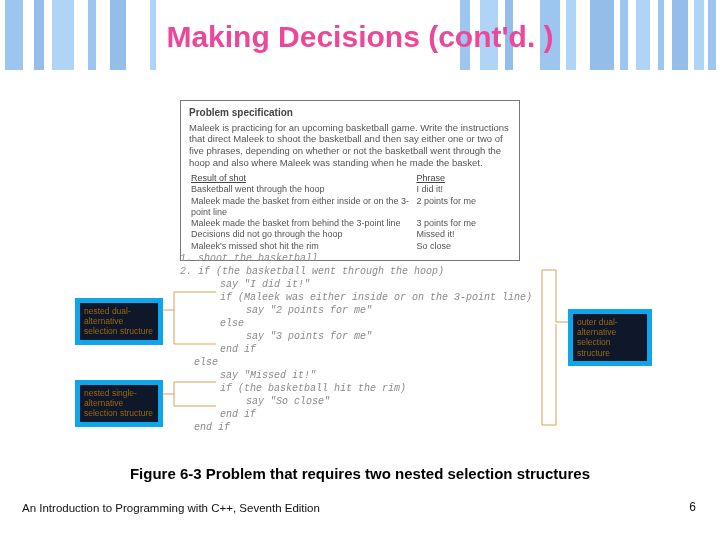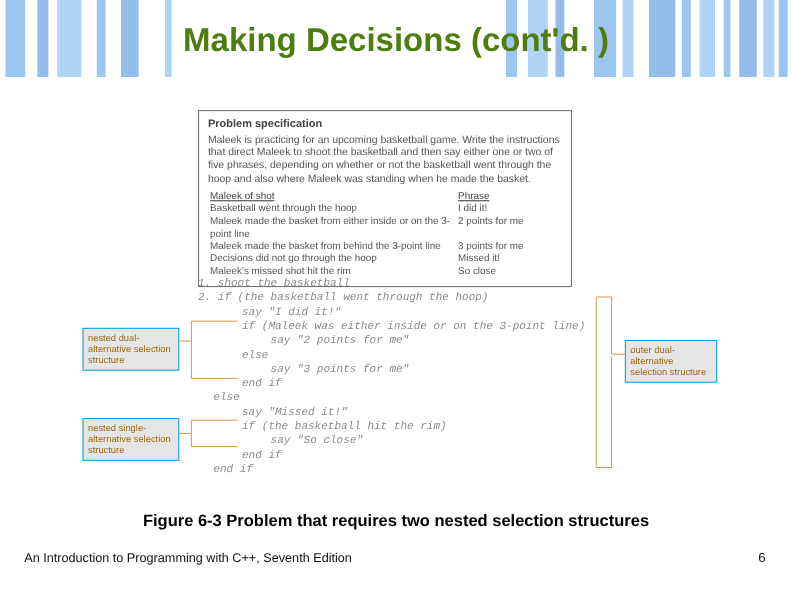--- a/index.html
+++ b/index.html
@@ -19,21 +19,21 @@
   .banner .bar { position: absolute; top: 0; height: 100%; background: #5aa0e6; opacity: .6; }
   .banner .b2 { background: #2a7bd4; opacity: .5; }
   .banner .b3 { background: #6fb1ee; opacity: .55; }
   .title {
     position: absolute;
     top: 20px; left: 0; right: 0;
     text-align: center;
     font-family: "Trebuchet MS", Verdana, sans-serif;
     font-size: 30px;
     font-weight: bold;
-    color: #4d7c0f;
+    color: #ec4899;
     z-index: 2;
   }
   .figure {
     position: absolute;
     top: 100px; left: 90px;
     width: 560px; height: 350px;
   }
   
   .spec {
     position: absolute;
@@ -61,22 +61,22 @@
     color: #8a8a8a;
     font-style: italic;
   }
   .pseudo .line { white-space: pre; }
   .i1 { padding-left: 14px; }
   .i2 { padding-left: 40px; }
   .i3 { padding-left: 66px; }
   
   .anno {
     position: absolute;
-    border: 1px solid #0ea5e9;
-    background: #e5e5e5;
+    border: 5px solid #0ea5e9;
+    background: #0f172a;
     font-size: 8.5px;
     color: #9a680d;
     padding: 3px 4px;
     line-height: 1.2;
     text-align: left;
   }
   .anno.left1 { top: 198px; left: -15px; width: 88px; }
   .anno.left2 { top: 280px; left: -15px; width: 88px; }
   .anno.right1 { top: 209px; left: 478px; width: 84px; }
   
@@ -134,21 +134,21 @@
   <div class="title">Making Decisions (cont'd. )</div>
 
   <div class="figure">
 
     <div class="spec">
       <div class="spec-title">Problem specification</div>
       <div class="spec-body">Maleek is practicing for an upcoming basketball game. Write the instructions that direct Maleek to shoot the basketball and then say either one or two of five phrases, depending on whether or not the basketball went through the hoop and also where Maleek was standing when he made the basket.</div>
       <table>
         <tbody>
             <tr>
-          <th class="l">Maleek of shot</th>
+          <th class="l">Result of shot</th>
           <th class="r">Phrase</th>
         </tr>
         <tr>
               <td class="l">Basketball went through the hoop</td>
               <td class="r">I did it!</td>
             </tr>
         <tr>
               <td class="l">Maleek made the basket from either inside or on the 3-point line</td>
               <td class="r">2 points for me</td>
             </tr>

